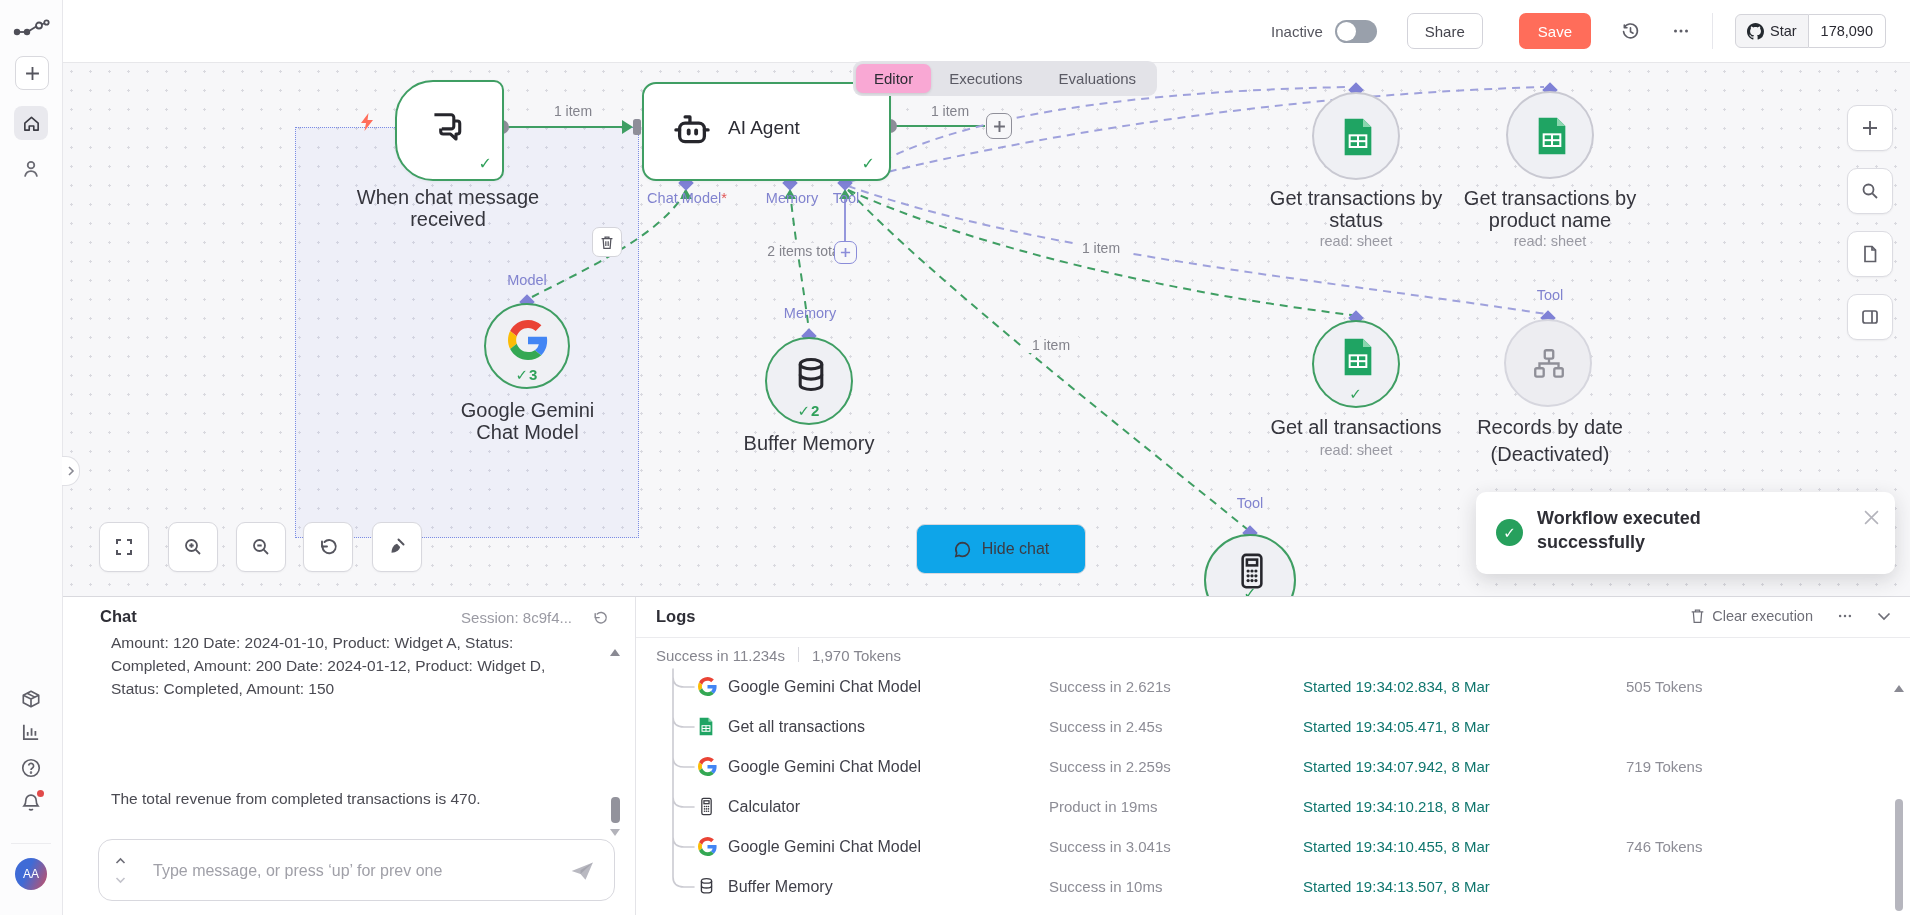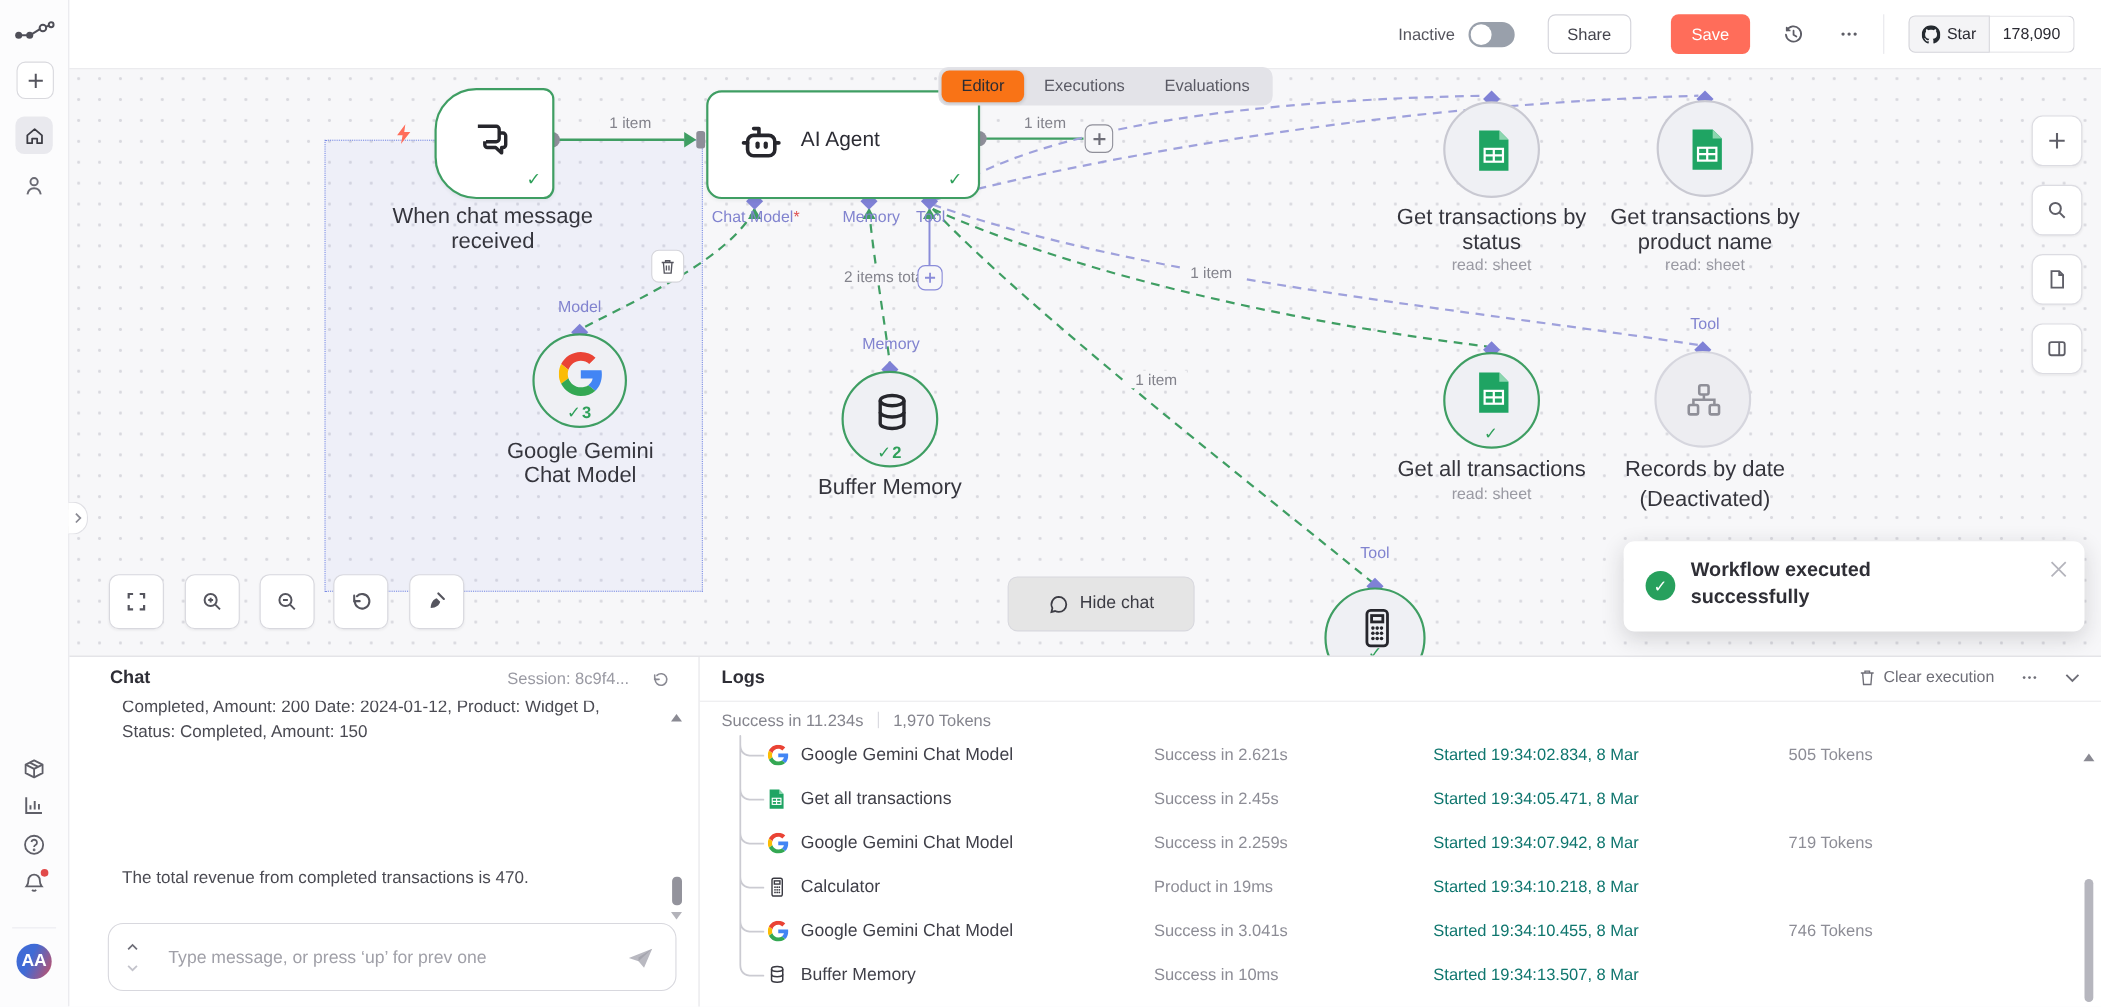--- a/index.html
+++ b/index.html
@@ -21,41 +21,41 @@
   .btn-save{background:#ff6d5a;height:36px;padding:0 19px;font-size:15px;color:#fff;font-weight:500}
   .toggle{width:42px;height:23px;border-radius:12px;background:#99a0ab;position:relative}
   .toggle .knob{position:absolute;left:2px;top:2px;width:19px;height:19px;border-radius:50%;background:#fff}
   .gh{display:flex;height:34px}
   .gh .seg1{display:flex;align-items:center;gap:6px;padding:0 11px;background:#f4f4f6;border:1px solid #d4d4da;border-radius:6px 0 0 6px;font-size:14.5px;color:#2a2a32;font-weight:500}
   .gh .seg2{display:flex;align-items:center;padding:0 12px;background:#fff;border:1px solid #d4d4da;border-left:none;border-radius:0 6px 6px 0;font-size:14.5px;color:#2a2a32}
   .icon-gray{color:#5d5d66}
   
   #tabs{left:853px;top:61px;background:#e3e3e8;border-radius:9px;padding:3px;display:flex;z-index:22}
   .tab{padding:6px 18px;font-size:15px;color:#5a5a64;border-radius:7px;cursor:pointer;white-space:nowrap}
-  .tab.active{background:#f97316;color:#2c2c34;box-shadow:0 1px 3px rgba(0,0,0,.12)}
+  .tab.active{background:#f9a8d4;color:#2c2c34;box-shadow:0 1px 3px rgba(0,0,0,.12)}
   
   #canvas{left:62px;top:62px;width:1848px;height:534px;z-index:0;
     background-color:#f7f7f9;background-image:radial-gradient(circle,#d9d9df 1.2px,transparent 1.4px);background-size:19px 19px}
   #selection{left:295px;top:127px;width:342px;height:409px;border:1.5px dotted #7b8ce4;background:rgba(124,144,235,.07);z-index:1}
   #edges{left:0;top:0;width:1910px;height:596px;z-index:2;pointer-events:none}
   .node-rect{background:#fff;border:2px solid #3f9e63;z-index:3;box-shadow:0 1px 3px rgba(40,60,50,.06)}
   .node-circle{border-radius:50%;background:#eff0f4;border:2px solid #3f9e63;z-index:3;box-sizing:border-box}
   .node-circle.gray{border-color:#c9c9d2}
   .node-circle.disabled{border-color:#d6d6de;background:#ededf1}
   .nlabel{font-size:20px;color:#35353d;text-align:center;line-height:22px;z-index:3}
   .nsub{font-size:14.5px;color:#9a9aa3;text-align:center;z-index:3}
   .conn-label{font-size:14.5px;color:#8183cf;text-align:center;z-index:3;white-space:nowrap}
   .edge-label{font-size:14px;color:#83838c;text-align:center;z-index:3;background:#f7f7f9;padding:0 3px;white-space:nowrap}
   .check{color:#2fa05a;font-weight:bold;font-size:16px;z-index:4}
   .badge{position:absolute;left:0;right:0;bottom:3px;text-align:center;color:#2fa05a;font-weight:bold;font-size:15px;letter-spacing:1px}
   .plusbox{box-sizing:border-box;background:#f7f7f9;border:1.7px solid #8f8f99;border-radius:7px;z-index:3;display:flex;align-items:center;justify-content:center;color:#6e6e78}
   .plusbox.purple{border-color:#8a8cd9;color:#8a8cd9}
   .cv-btn{width:48px;height:48px;background:#fff;border:1px solid #d8d8de;border-radius:9px;display:flex;align-items:center;justify-content:center;color:#55555e;z-index:5;box-shadow:0 1px 2px rgba(0,0,0,.04);cursor:pointer}
   .rt-btn{width:44px;height:44px;background:#fff;border:1px solid #dcdce2;border-radius:10px;display:flex;align-items:center;justify-content:center;color:#5f5f68;z-index:5;box-shadow:0 1px 2px rgba(0,0,0,.05);cursor:pointer}
-  #hidechat{left:916px;top:524px;width:168px;height:48px;background:#e5e5e5;border:1px solid #d8d8de;border-radius:9px;display:flex;align-items:center;justify-content:center;gap:10px;font-size:16px;color:#3c3c44;z-index:5;cursor:pointer}
+  #hidechat{left:916px;top:524px;width:168px;height:48px;background:#0ea5e9;border:1px solid #d8d8de;border-radius:9px;display:flex;align-items:center;justify-content:center;gap:10px;font-size:16px;color:#3c3c44;z-index:5;cursor:pointer}
   #toast{left:1476px;top:492px;width:419px;height:82px;background:#fff;border-radius:10px;box-shadow:0 6px 20px rgba(30,30,40,.16);z-index:30}
   #toast .ticon{position:absolute;left:20px;top:27px;width:27px;height:27px;border-radius:50%;background:#27a05d;color:#fff;display:flex;align-items:center;justify-content:center;font-size:15px;font-weight:bold}
   #toast .ttext{position:absolute;left:61px;top:14px;width:235px;font-size:18px;font-weight:bold;color:#2f2f36;line-height:24px}
   #toast .tclose{position:absolute;right:16px;top:18px;color:#b4b4bc;cursor:pointer}
   
   #panel{left:62px;top:596px;width:1848px;height:319px;background:#fff;border-top:1px solid #d9d9de;z-index:10}
   #chatsec{position:absolute;left:0;top:0;width:573px;height:319px}
   .sec-title{font-size:16.5px;font-weight:bold;color:#2e2e36}
   .muted{color:#9a9aa3}
   #chat-msgs{position:absolute;left:0;top:40px;width:562px;height:200px;overflow:hidden}
@@ -441,34 +441,35 @@
       </svg>
   </div>
   <div style="position:absolute;left:20px;top:792px;color:#5f5f68">
     <svg width="22" height="22" viewBox="0 0 20 20" fill="none" stroke="currentColor" stroke-width="1.5">
         <path d="M10 2.8a4.7 4.7 0 0 1 4.7 4.7c0 3.2.9 4.3 1.6 5.1H3.7c.7-.8 1.6-1.9 1.6-5.1A4.7 4.7 0 0 1 10 2.8z"></path>
         <path d="M8.4 15.3a1.8 1.8 0 0 0 3.2 0"></path>
       </svg>
     <div style="position:absolute;right:-2px;top:-2px;width:7px;height:7px;border-radius:50%;background:#e14a4a"></div>
   </div>
   <div style="position:absolute;left:11px;top:843px;width:40px;height:1px;background:#ececef"></div>
-  <div style="position:absolute;left:15px;top:858px;width:32px;height:32px;border-radius:50%;background:linear-gradient(115deg,#3f6bd6 40%,#c94f63);display:flex;align-items:center;justify-content:center;color:#fff;font-size:16px;font-weight:bold">AA</div>
+  <div style="position:absolute;left:15px;top:858px;width:32px;height:32px;border-radius:50%;background:linear-gradient(115deg,#3f6bd6 40%,#c94f63);display:flex;align-items:center;justify-content:center;color:#fff;font-size:12px;font-weight:normal">AA</div>
 </div>
 
 <div id="panel" class="abs">
 
   <div id="chatsec">
     <div class="sec-title" style="position:absolute;left:38px;top:10px">Chat</div>
     <div class="muted" style="position:absolute;left:390px;top:12px;width:120px;text-align:right;font-size:15px">Session: 8c9f4...</div>
     <svg style="position:absolute;left:530px;top:13px;color:#8a8a93" width="16" height="16" viewBox="0 0 20 20" fill="none" stroke="currentColor" stroke-width="1.8" stroke-linecap="round">
         <path d="M4 4.5v5h5"></path>
         <path d="M4.6 9.2A6.6 6.6 0 1 0 6.5 5"></path>
       </svg>
     <div id="chat-msgs">
       <div style="position:absolute;left:49px;top:-6px;width:480px">
+        <div class="chat-line">Amount: 120 Date: 2024-01-10, Product: Widget A, Status:</div>
         <div class="chat-line">Completed, Amount: 200 Date: 2024-01-12, Product: Widget D,</div>
         <div class="chat-line">Status: Completed, Amount: 150</div>
       </div>
       <div class="chat-line" style="position:absolute;left:49px;top:150px;width:480px">The total revenue from completed transactions is 470.</div>
       <div class="tri-up" style="position:absolute;left:548px;top:12px"></div>
       <div class="sb-thumb" style="left:549px;top:160px;width:9px;height:26px"></div>
       <div class="tri-down" style="position:absolute;left:548px;top:192px"></div>
     </div>
     <div id="chat-input">
       <svg style="position:absolute;left:16px;top:17px" width="11" height="8" viewBox="0 0 11 8" fill="none" stroke="#6e6e78" stroke-width="1.6">

